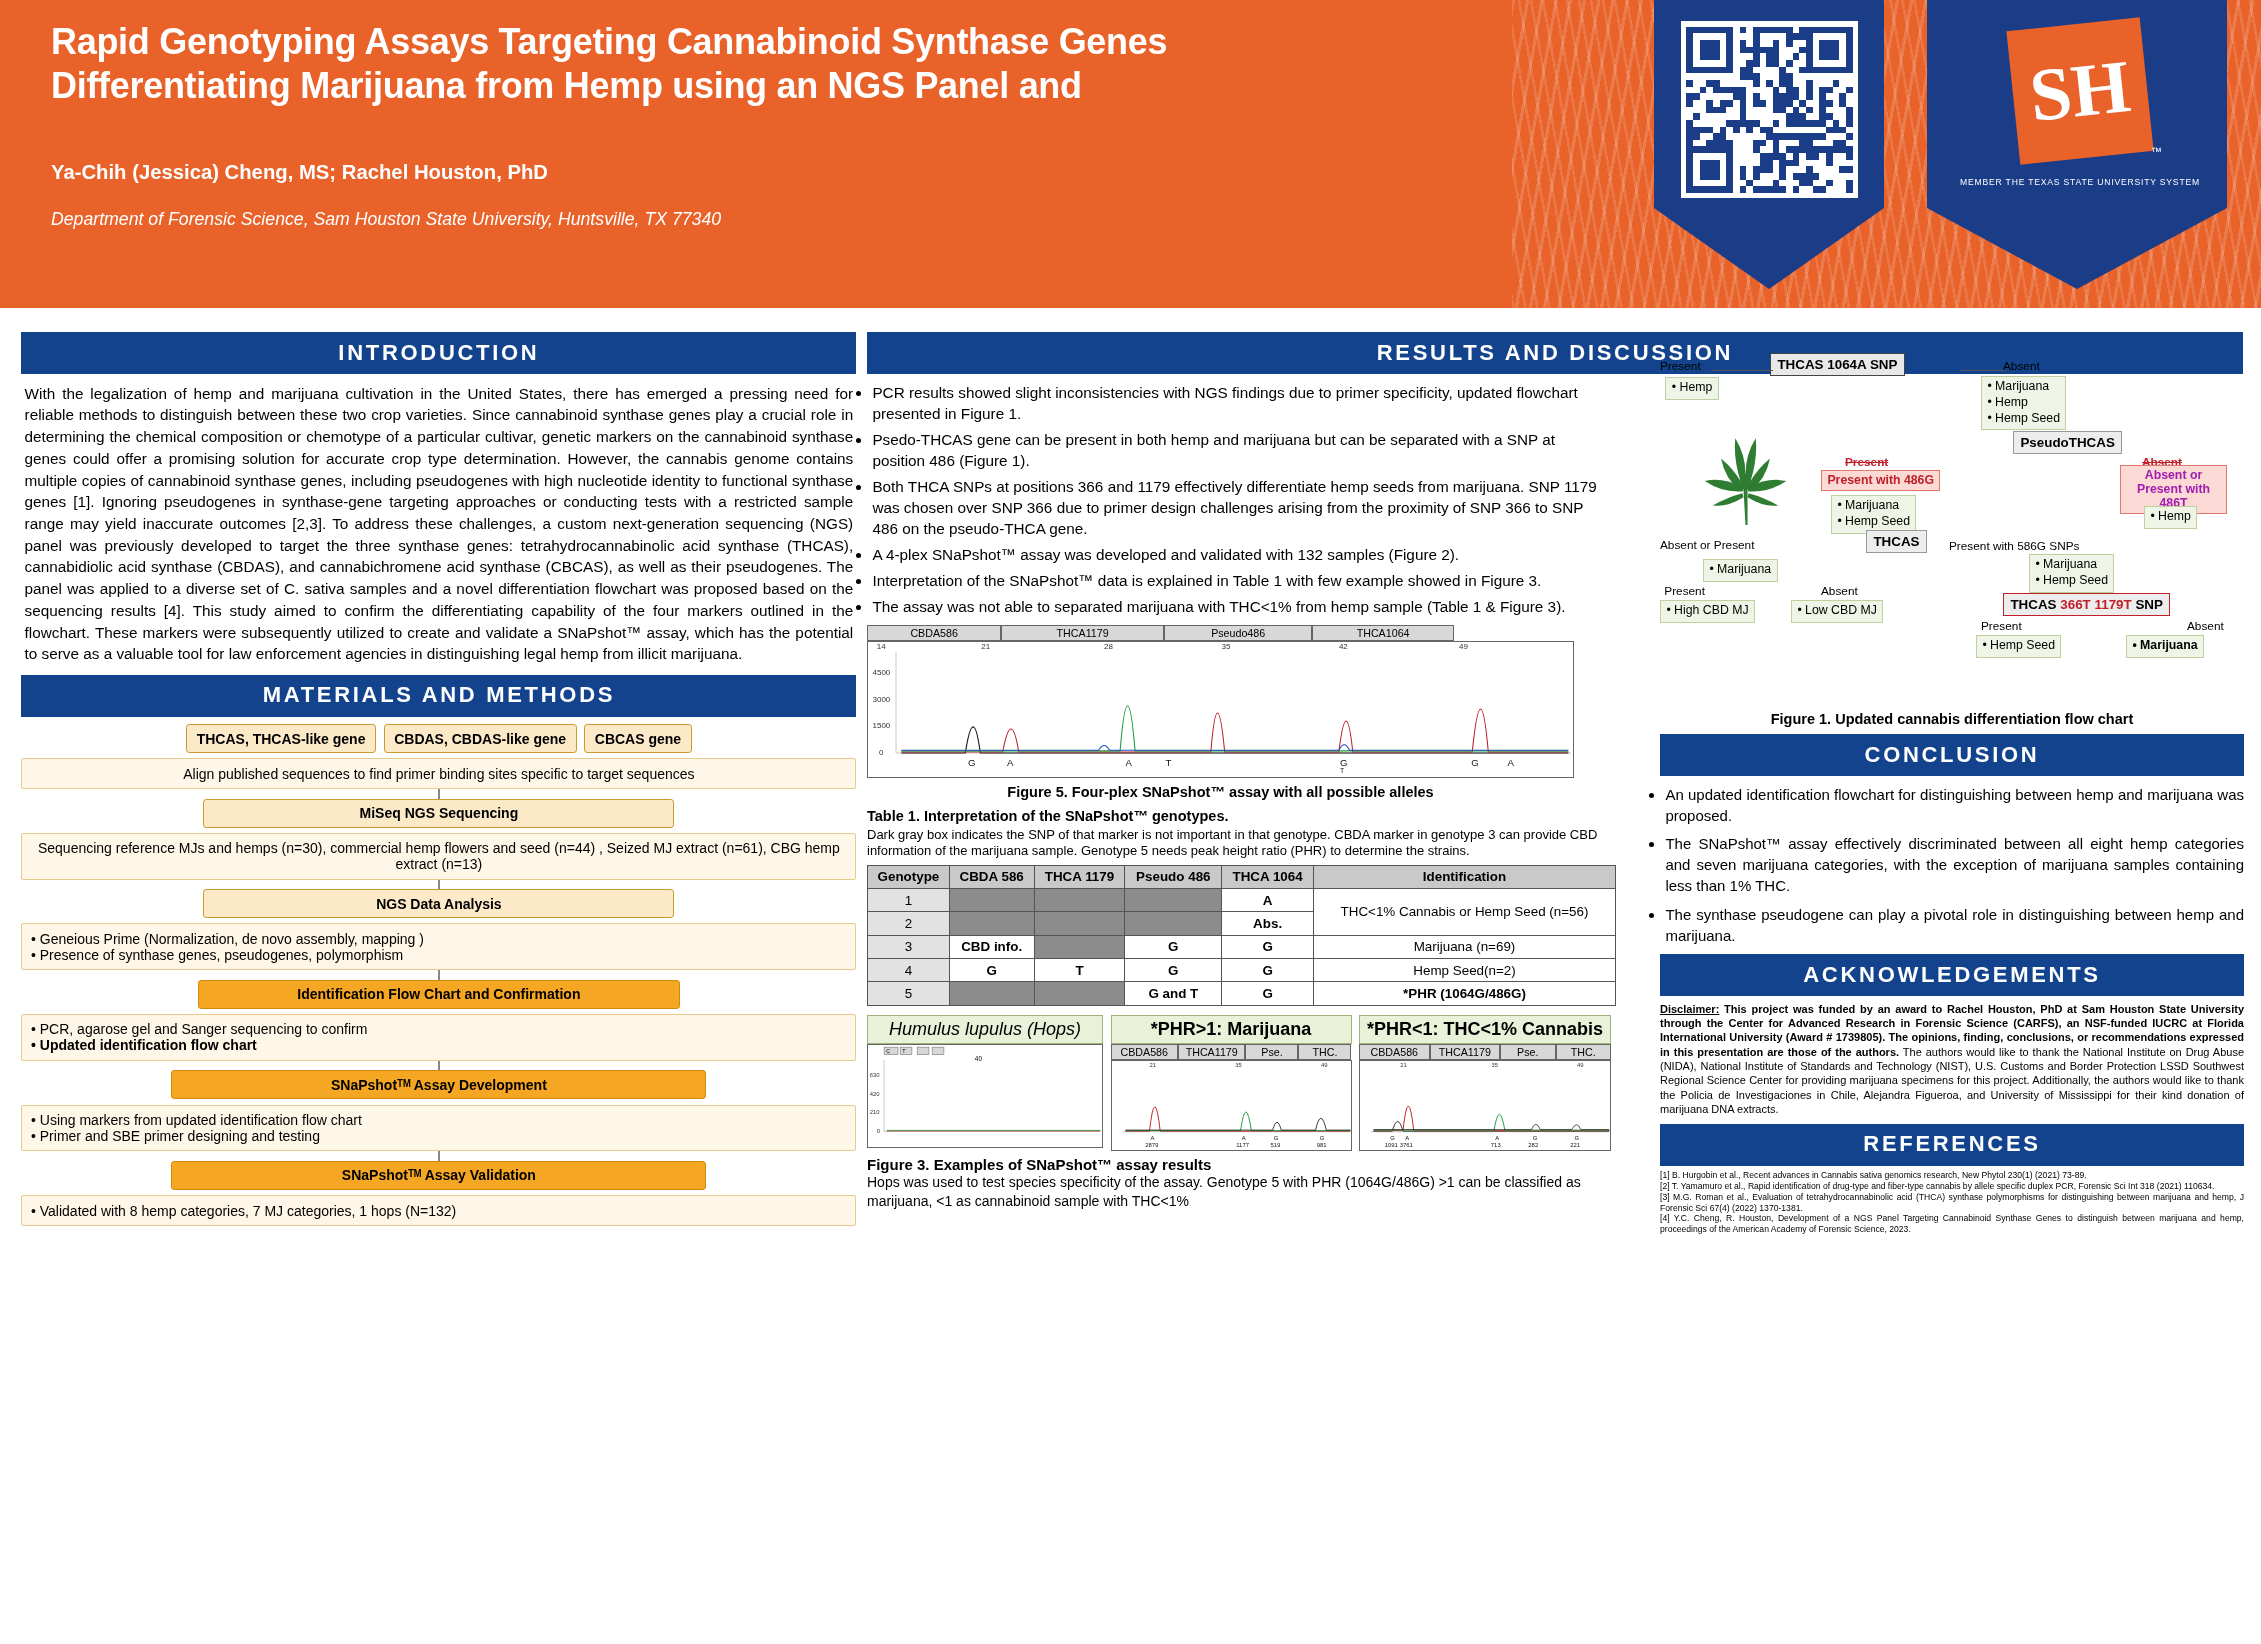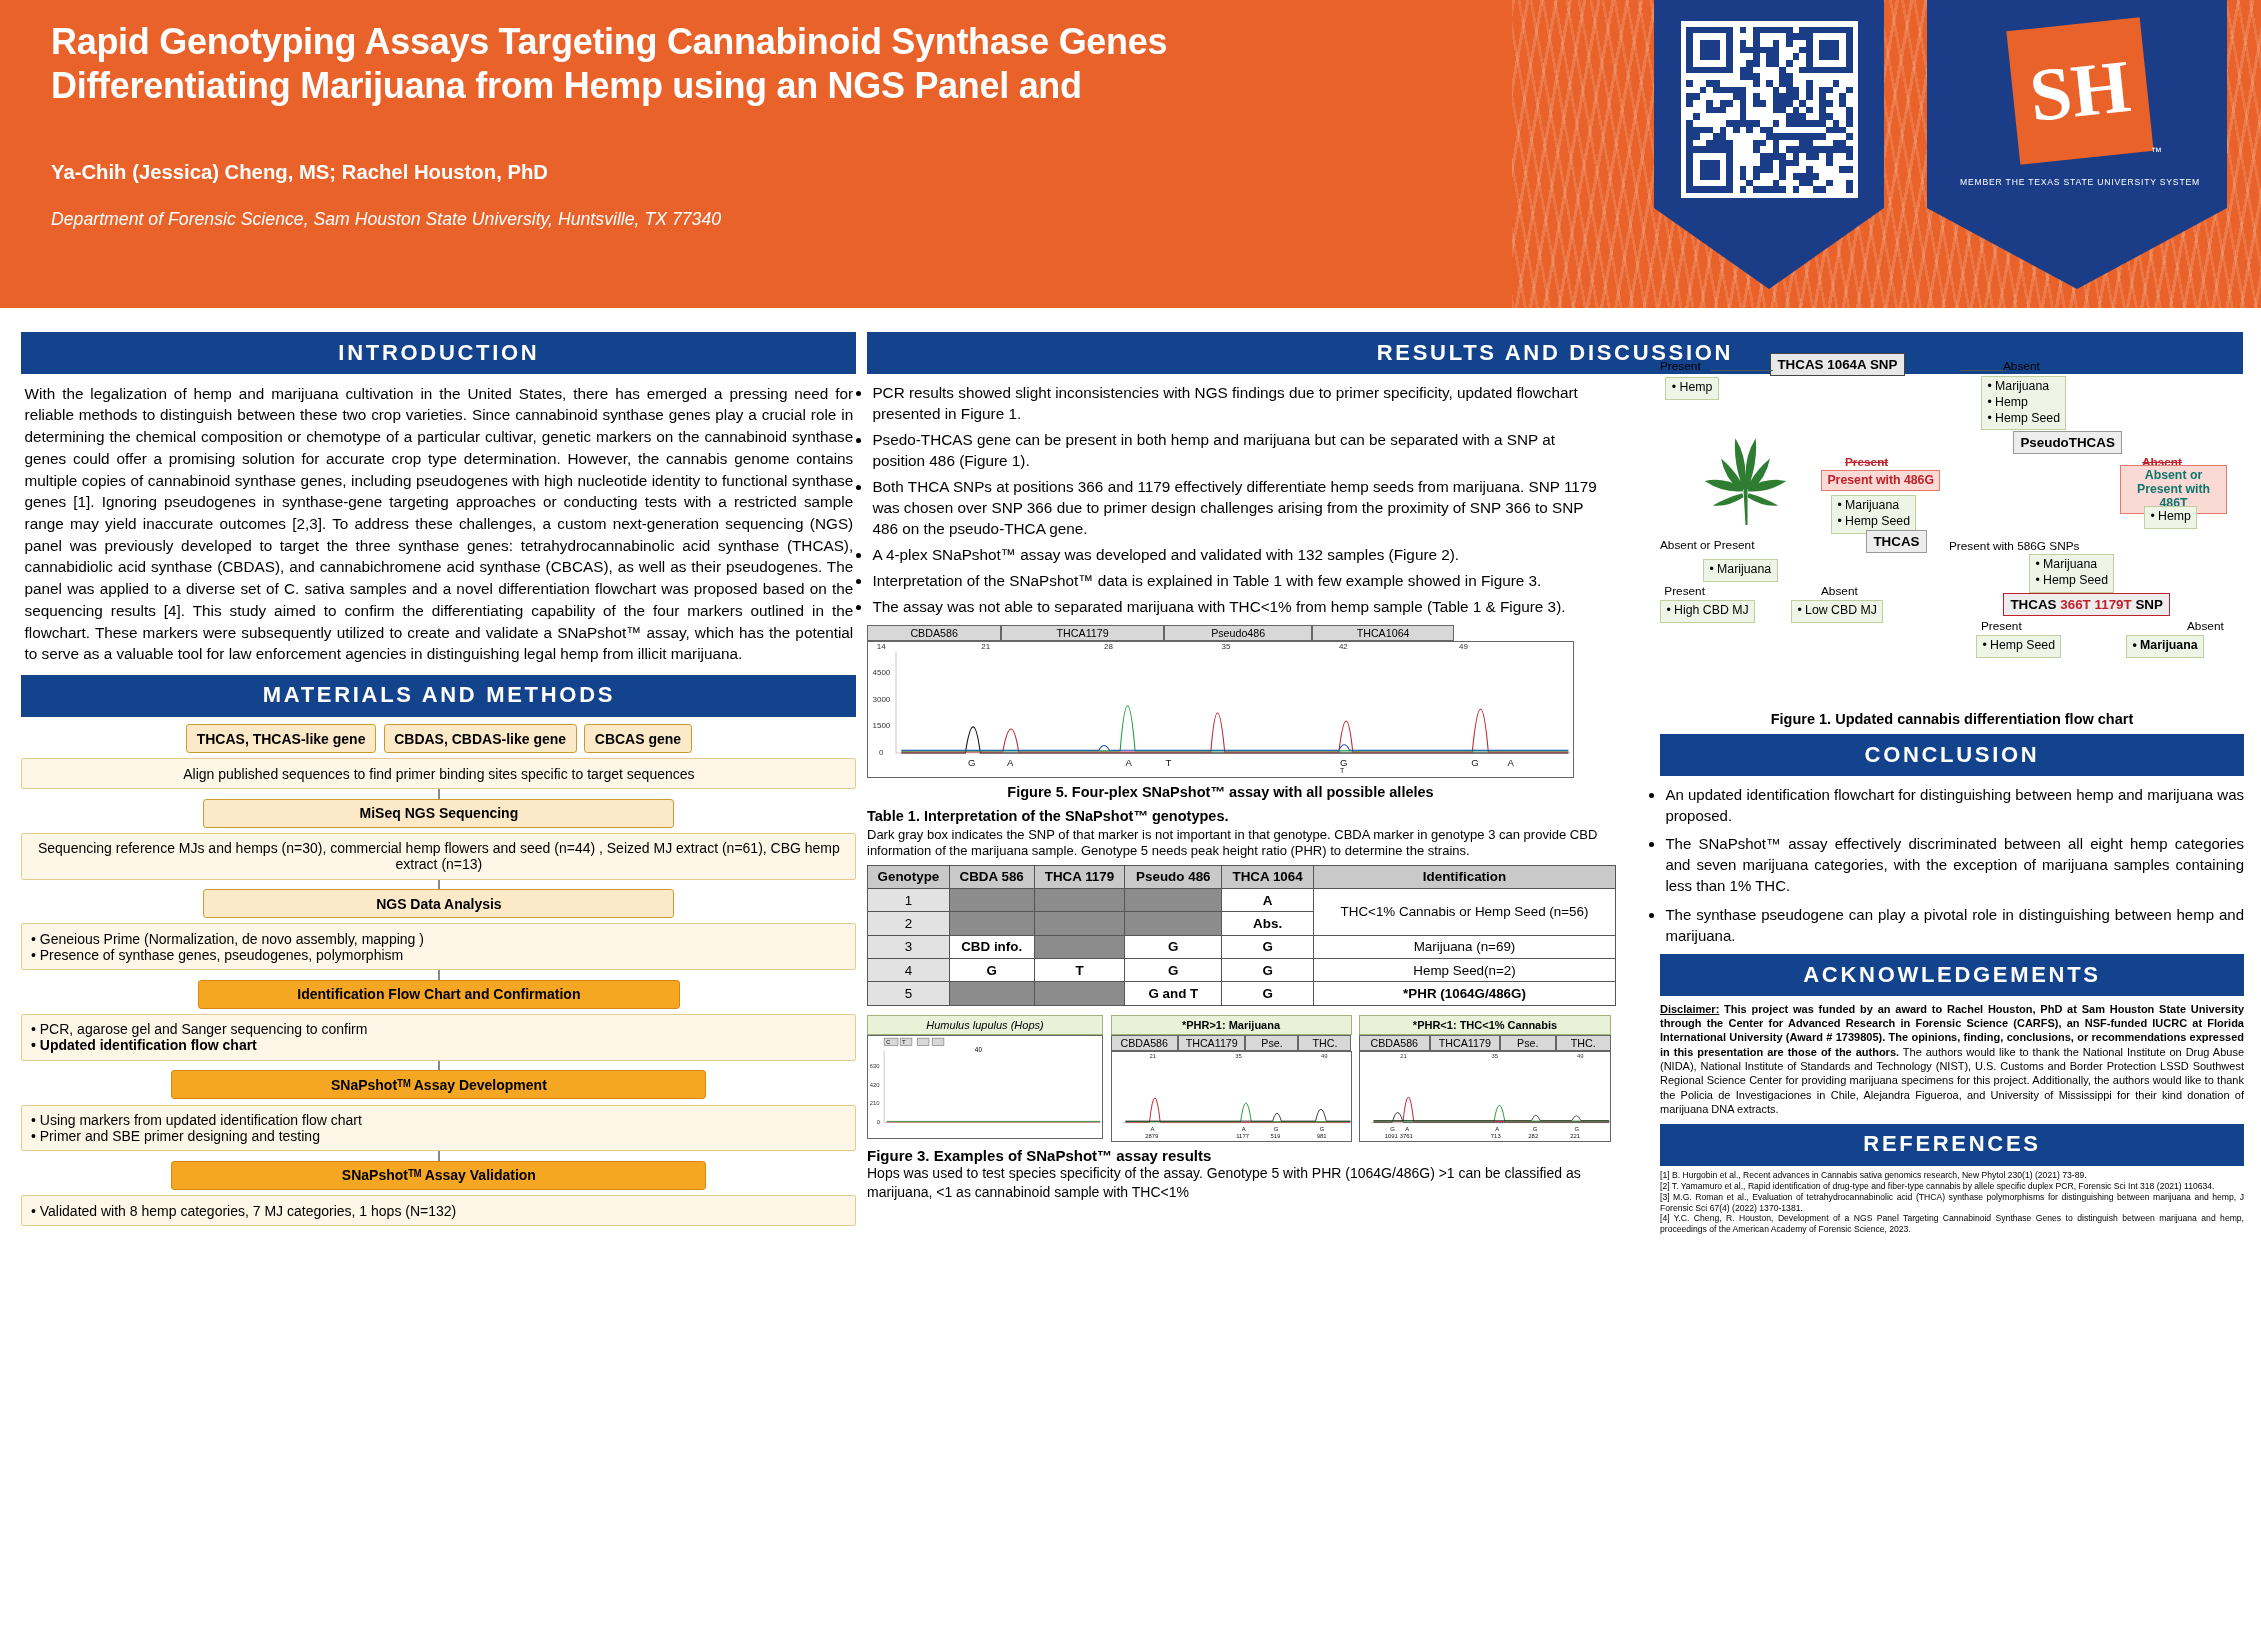--- a/index.html
+++ b/index.html
@@ -116,21 +116,21 @@
   .red { color:#C0202A; }
   .redbox { background:#FBD9D4; border:0.5px solid #E07A6E; }
   
   .concl li { font-size:15px; line-height:1.4; margin-bottom:7.5px; text-align:justify;}
   .ack { font-size:11px; line-height:1.30; text-align:justify; margin-top:5.4px;}
   .refs { font-size:8.6px; line-height:1.26; text-align:justify; margin-top:4.3px;}
   
   .epg { border:0.5px solid #666; background:#fff; position:relative; }
   .epg-hdr { display:flex; }
   .epg-hdr div { border:0.5px solid #666; background:#D8D8D8; font-size:10.7px; text-align:center; padding:1.1px 0;}
-  .mini-title { font-size:11px; font-style:italic; background:#E9F1D9; border:0.5px solid #9FB37A; padding:2.7px 5.4px; text-align:center;}
+  .mini-title { font-size:18px; font-style:italic; background:#E9F1D9; border:0.5px solid #9FB37A; padding:2.7px 5.4px; text-align:center;}
   .mini-title.b { font-weight:bold; font-style:normal; }
 </style>
 </head>
 <body>
 
 <div class="header">
   <div class="header-stripes"></div>
   <div class="header-title">
     <div>Rapid Genotyping Assays Targeting Cannabinoid Synthase Genes</div>
     <div>Differentiating Marijuana from Hemp using an NGS Panel and</div>
@@ -730,21 +730,21 @@
 
     <div class="leaf" style="left:5.4px; top:24px;">• Hemp</div>
     <div class="leaf" style="left:321px; top:22.5px; white-space:pre-line;">• Marijuana
 • Hemp
 • Hemp Seed</div>
 
     <div class="node" style="left:353px; top:78px;">PseudoTHCAS</div>
     <div class="lbl red" style="left:185px; top:102px; font-weight:bold; text-decoration:line-through;">Present</div>
     <div class="lbl red" style="left:482px; top:102px; font-weight:bold; text-decoration:line-through;">Absent</div>
     <div class="redbox" style="position:absolute; left:161px; top:117px; padding:2.1px 5.4px; font-weight:bold; font-size:12.3px; color:#C0202A;">Present with 486G</div>
-    <div class="redbox" style="position:absolute; left:460px; top:112px; padding:2.1px 5.4px; font-weight:bold; font-size:12.3px; color:#0f766e; width:107px; text-align:center;">Absent or Present with 486T</div>
+    <div class="redbox" style="position:absolute; left:460px; top:112px; padding:2.1px 5.4px; font-weight:bold; font-size:12.3px; color:#a21caf; width:107px; text-align:center;">Absent or Present with 486T</div>
 
     <div class="leaf" style="left:171px; top:142px; white-space:pre-line;">• Marijuana
 • Hemp Seed</div>
     <div class="leaf" style="left:484px; top:153px;">• Hemp</div>
 
     <div class="node" style="left:206px; top:177px;">THCAS</div>
     <div class="lbl" style="left:0px; top:185px;">Absent or Present</div>
     <div class="lbl" style="left:289px; top:186px;">Present with 586G SNPs</div>
 
     <div class="leaf" style="left:43px; top:206px;">• Marijuana</div>

